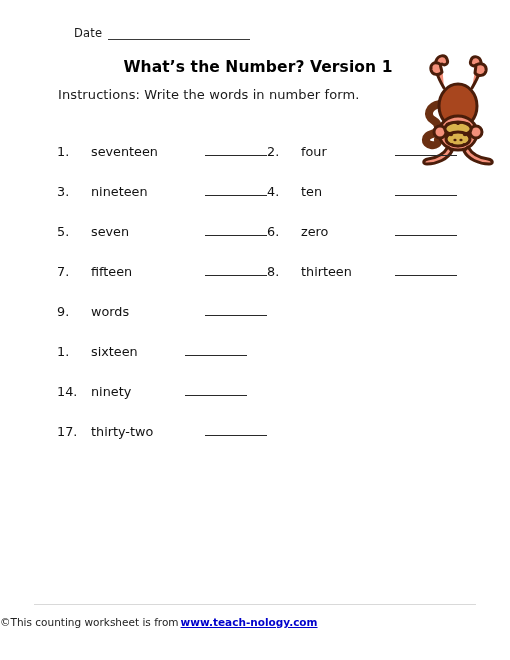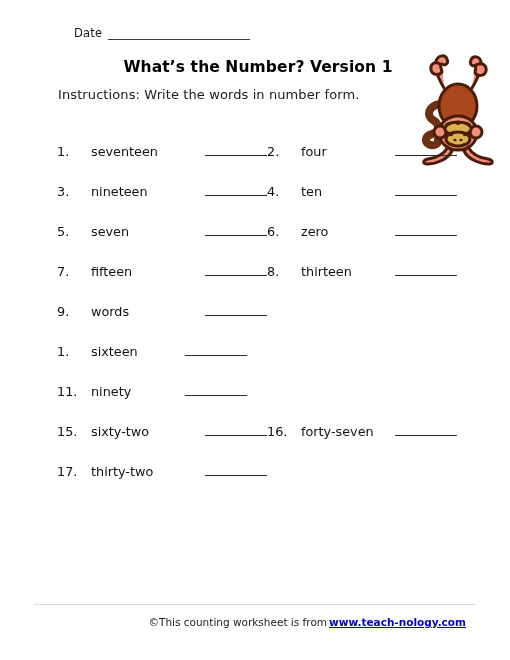--- a/index.html
+++ b/index.html
@@ -131,21 +131,21 @@
     left: 34px;
     right: 34px;
     top: 604px;
     border-top: 1px solid #d9d9d9;
   }
   .footer {
     position: absolute;
     top: 616px;
     left: 0;
     width: 466px;
-    text-align: right;
+    text-align: left;
     font-size: 10.5px;
     color: #222222;
   }
   .footer-link {
     color: #0000cc;
     font-weight: bold;
     text-decoration: underline;
     margin-left: 2px;
   }
 </style>
@@ -272,36 +272,22 @@
       <div class="q-row">
         <div class="q-cell right">
           <span class="q-num">1.</span>
           <span class="q-word">sixteen</span>
           <span style="flex: 1 1 auto; min-width: 10px;"></span>
           <span class="q-blank"></span>
         </div>
       </div>
       <div class="q-row">
         <div class="q-cell right">
-          <span class="q-num">11.</span>
+          <span class="q-num">14.</span>
           <span class="q-word">ninety</span>
-          <span style="flex: 1 1 auto; min-width: 10px;"></span>
-          <span class="q-blank"></span>
-        </div>
-      </div>
-      <div class="q-row">
-        <div class="q-cell left">
-          <span class="q-num">15.</span>
-          <span class="q-word">sixty-two</span>
-          <span style="flex: 1 1 auto; min-width: 10px;"></span>
-          <span class="q-blank"></span>
-        </div>
-        <div class="q-cell right">
-          <span class="q-num">16.</span>
-          <span class="q-word">forty-seven</span>
           <span style="flex: 1 1 auto; min-width: 10px;"></span>
           <span class="q-blank"></span>
         </div>
       </div>
       <div class="q-row">
         <div class="q-cell left">
           <span class="q-num">17.</span>
           <span class="q-word">thirty-two</span>
           <span style="flex: 1 1 auto; min-width: 10px;"></span>
           <span class="q-blank"></span>

